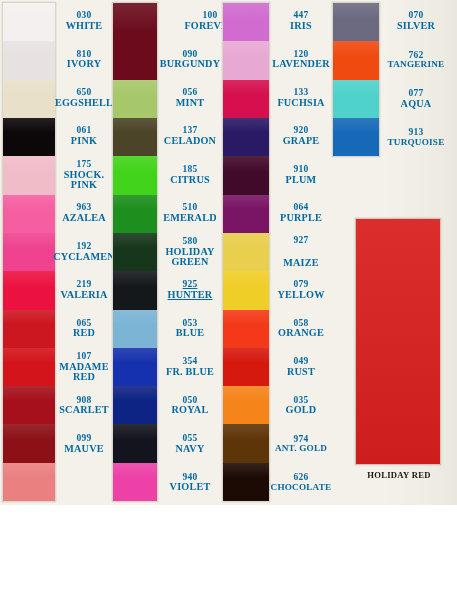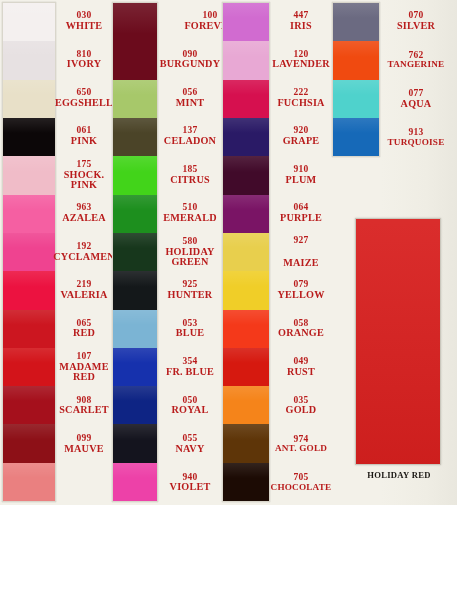--- a/index.html
+++ b/index.html
@@ -47,21 +47,21 @@
     position: absolute;
     top: 2px;
     text-align: center;
   }
   .label-item {
     display: flex;
     flex-direction: column;
     align-items: center;
     justify-content: center;
     font-weight: bold;
-    color: #b91c1c;
+    color: #0369a1;
     line-height: 1.03;
     letter-spacing: .2px;
   }
   .label-code { font-size: 9.5px; }
   .label-name { font-size: 10.2px; white-space: nowrap; }
   .label-name.small { font-size: 9.2px; }
   .label-name.two { line-height: 1.0; }
 
   
   #holiday-red-block {
@@ -216,21 +216,21 @@
           <div class="label-code">510</div>
           <div class="label-name">EMERALD</div>
         </div>
         <div class="label-item" style="height: 38.4615px;">
           <div class="label-code">580</div>
           <div class="label-name two">
             <div>HOLIDAY</div>
             <div>GREEN</div>
           </div>
         </div>
-        <div class="label-item" style="height: 38.4615px;">
+        <div class="label-item" style="height: 38.4615px; text-decoration: underline;">
           <div class="label-code">925</div>
           <div class="label-name">HUNTER</div>
         </div>
         <div class="label-item" style="height: 38.4615px;">
           <div class="label-code">053</div>
           <div class="label-name">BLUE</div>
         </div>
         <div class="label-item" style="height: 38.4615px;">
           <div class="label-code">354</div>
           <div class="label-name">FR. BLUE</div>
@@ -266,21 +266,21 @@
       <div class="label-col" style="left: 270px; top: 2px; width: 62px; height: 500px;">
         <div class="label-item" style="height: 38.4615px;">
           <div class="label-code">447</div>
           <div class="label-name">IRIS</div>
         </div>
         <div class="label-item" style="height: 38.4615px;">
           <div class="label-code">120</div>
           <div class="label-name">LAVENDER</div>
         </div>
         <div class="label-item" style="height: 38.4615px;">
-          <div class="label-code">222</div>
+          <div class="label-code">133</div>
           <div class="label-name">FUCHSIA</div>
         </div>
         <div class="label-item" style="height: 38.4615px;">
           <div class="label-code">920</div>
           <div class="label-name">GRAPE</div>
         </div>
         <div class="label-item" style="height: 38.4615px;">
           <div class="label-code">910</div>
           <div class="label-name">PLUM</div>
         </div>
@@ -306,21 +306,21 @@
         </div>
         <div class="label-item" style="height: 38.4615px;">
           <div class="label-code">035</div>
           <div class="label-name">GOLD</div>
         </div>
         <div class="label-item" style="height: 38.4615px;">
           <div class="label-code">974</div>
           <div class="label-name small">ANT. GOLD</div>
         </div>
         <div class="label-item" style="height: 38.4615px;">
-          <div class="label-code">705</div>
+          <div class="label-code">626</div>
           <div class="label-name small">CHOCOLATE</div>
         </div>
       </div>
       <div class="swatch-strip" style="left: 332px; top: 2px; width: 48px; height: 155px;">
         <div class="swatch" title="070 SILVER" style="height: 38.75px; background: rgb(107, 106, 129);"></div>
         <div class="swatch" title="762 TANGERINE" style="height: 38.75px; background: rgb(240, 74, 16);"></div>
         <div class="swatch" title="077 AQUA" style="height: 38.75px; background: rgb(79, 210, 204);"></div>
         <div class="swatch" title="913 TURQUOISE" style="height: 38.75px; background: rgb(22, 105, 184);"></div>
       </div>
       <div class="label-col" style="left: 380px; top: 2px; width: 72px; height: 155px;">

